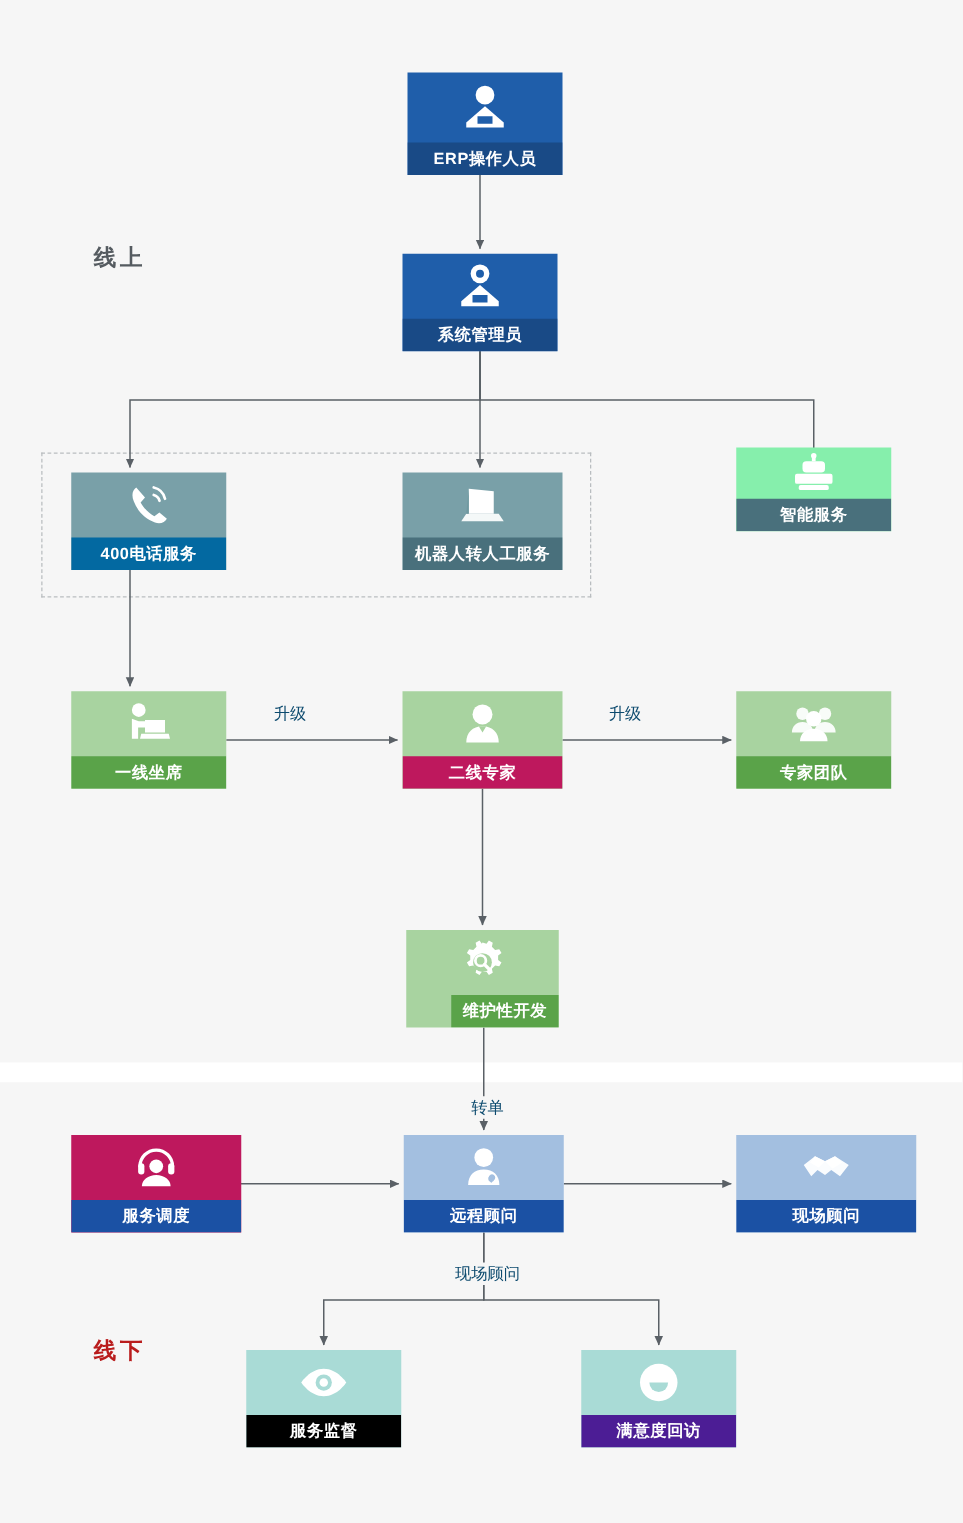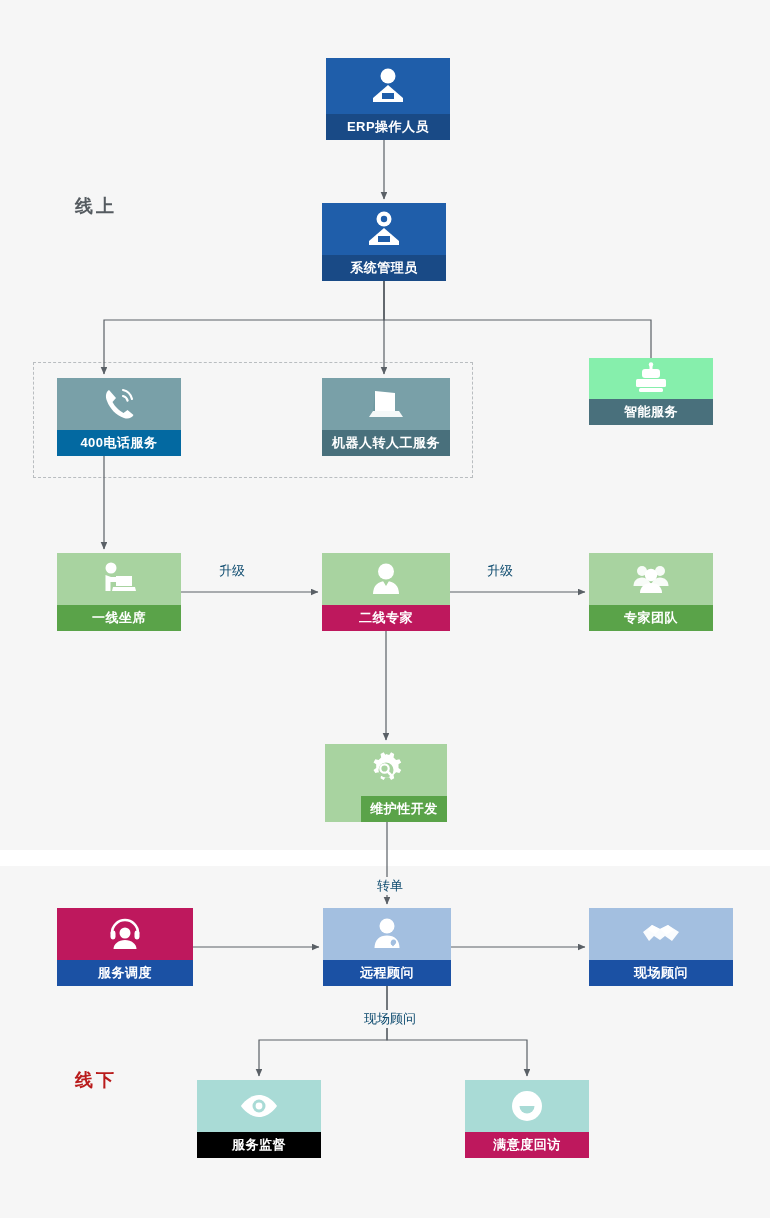--- a/index.html
+++ b/index.html
@@ -266,21 +266,21 @@
         </div>
         <div class="cap" style="background: #000000;">服务监督</div>
       </div>
       <div class="node" style="left: 465px; top: 1080px; width: 124px; height: 78px; background: rgb(169, 219, 214);">
         <div class="icon">
           <svg width="36" height="36" viewBox="0 0 36 36">
             <circle cx="18" cy="18" r="15" fill="#ffffff"></circle>
             <path d="M10.5 18 a7.5 7.5 0 0 0 15 0" fill="#a9dbd6"></path>
           </svg>
         </div>
-        <div class="cap" style="background: #be185d;">满意度回访</div>
+        <div class="cap" style="background: #4c1d95;">满意度回访</div>
       </div>
     </div>
   <div id="labels-layer">
       <div class="edge-label" style="left: 232px; top: 562px; transform: translateX(-50%); background: rgb(246, 246, 246);">升级</div>
       <div class="edge-label" style="left: 500px; top: 562px; transform: translateX(-50%); background: rgb(246, 246, 246);">升级</div>
       <div class="edge-label" style="left: 390px; top: 877px; transform: translateX(-50%); background: rgb(246, 246, 246);">转单</div>
       <div class="edge-label" style="left: 390px; top: 1010px; transform: translateX(-50%); background: rgb(246, 246, 246);">现场顾问</div>
     </div>
 
 </div>

